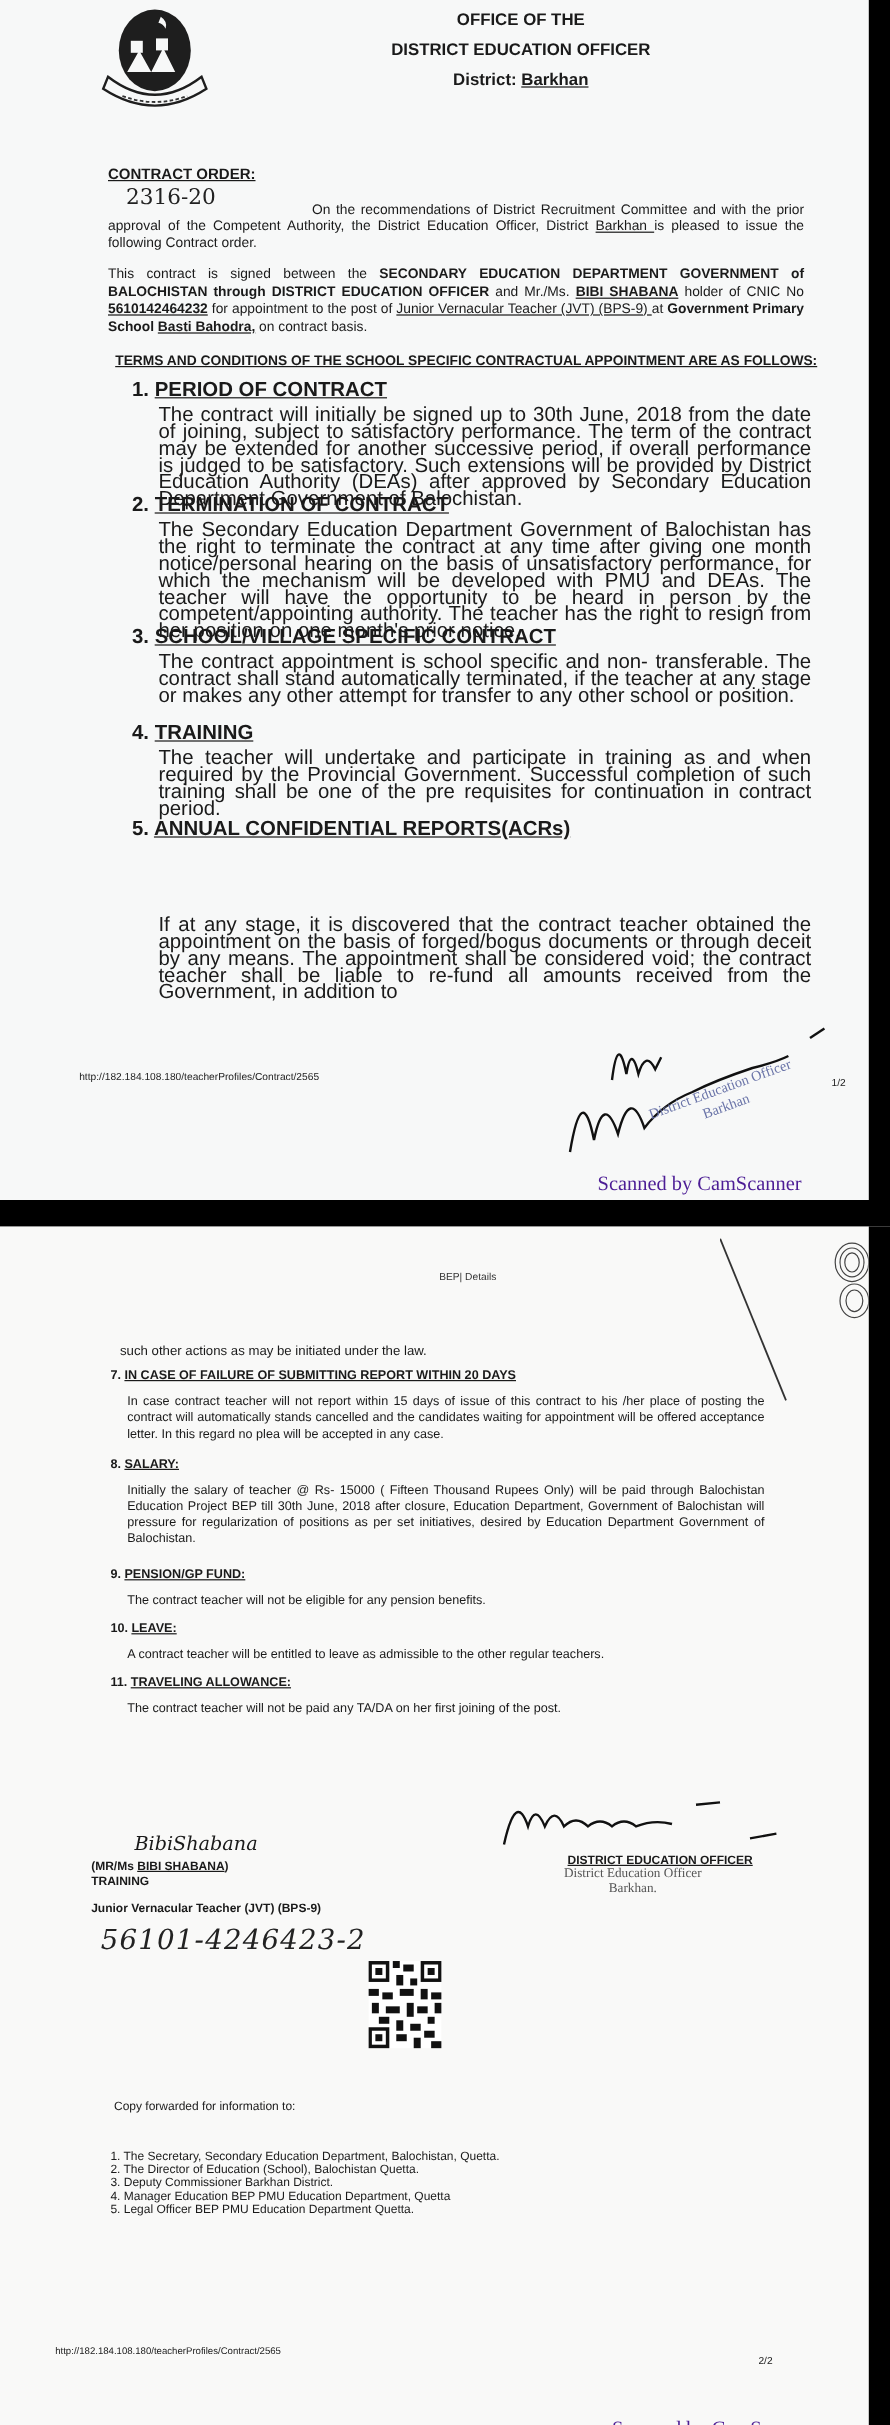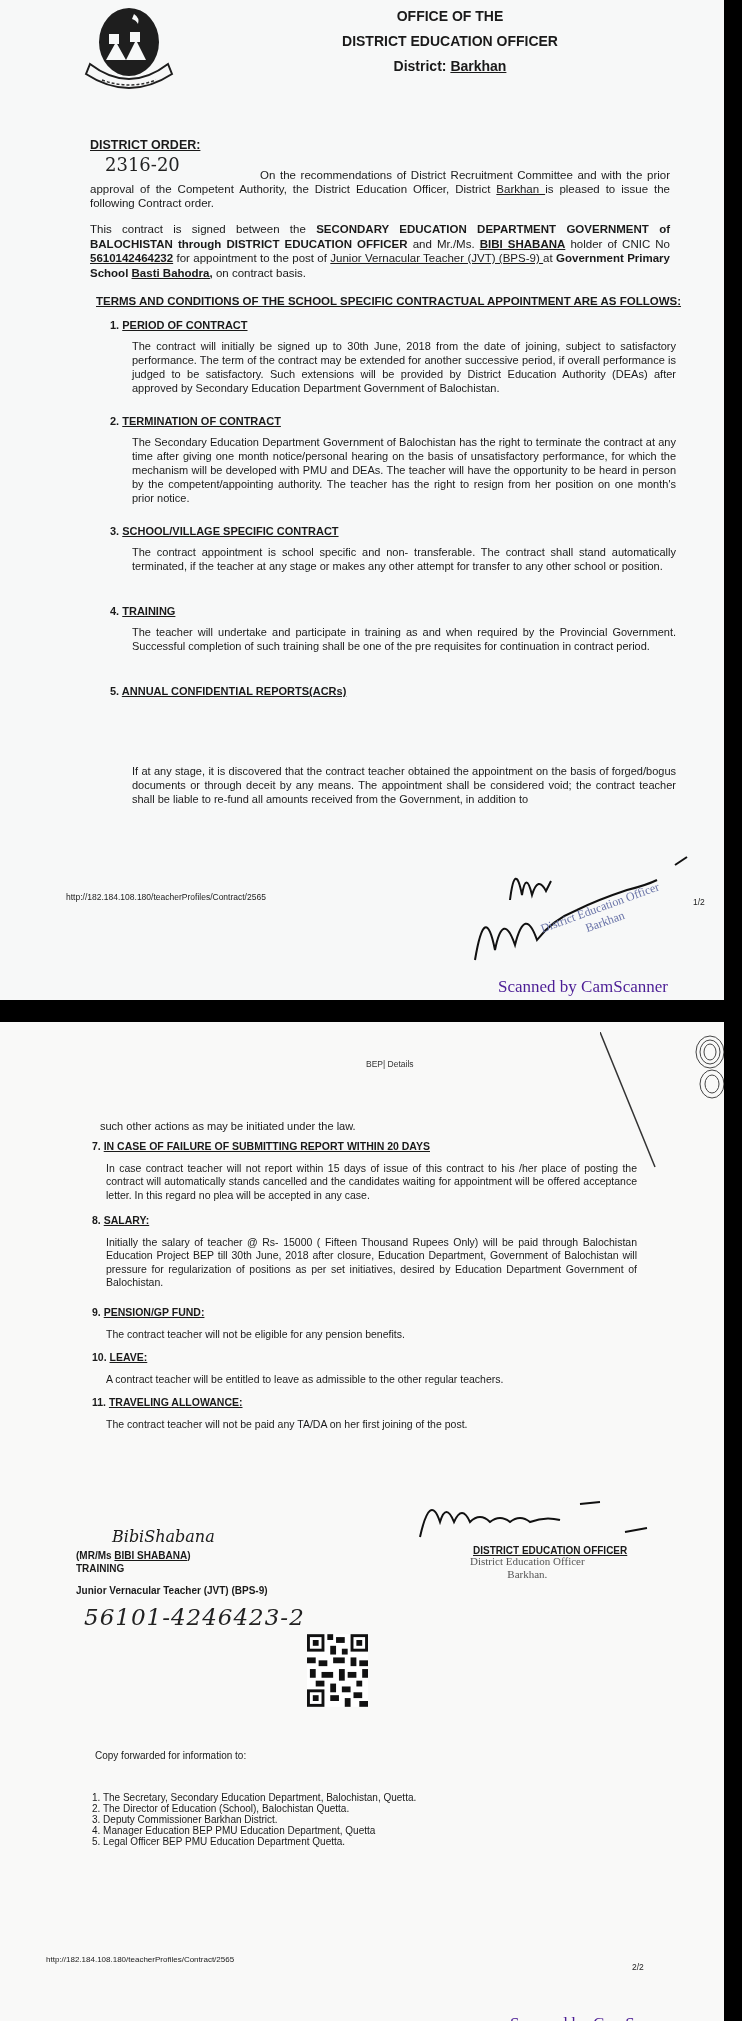--- a/index.html
+++ b/index.html
@@ -9,31 +9,31 @@
     position: relative; background: #f7f8f8; width: 742px; overflow: hidden;
   }
   .page1 { height: 1000px; border-right: 18px solid #000; }
   .gap { height: 22px; background: #000; }
   .page2 { height: 1039px; border-right: 18px solid #000; background: #f9f9f8; }
   .u { text-decoration: underline; }
   .b { font-weight: bold; }
 
   
   .emblem { position: absolute; left: 82px; top: 4px; width: 94px; height: 96px; }
-  .office { position: absolute; left: 300px; top: 4px; width: 300px; text-align: center; font-weight: bold; font-size: 14px; line-height: 25px; }
+  .office { position: absolute; left: 284px; top: 4px; width: 300px; text-align: center; font-weight: bold; font-size: 14px; line-height: 25px; }
   .office .dated { font-weight: normal; }
 
   .contract-order { position: absolute; left: 90px; top: 138px; font-weight: bold; font-size: 12.5px; text-decoration: underline; }
   .order-no { position: absolute; left: 105px; top: 154px; font-family: "DejaVu Serif", serif; font-size: 18px; color: #222; }
   .intro { position: absolute; left: 90px; top: 168px; width: 580px; font-size: 11.5px; line-height: 14px; text-align: justify; }
   .intro .lead { display: inline-block; width: 170px; }
   .signed { position: absolute; left: 90px; top: 222px; width: 580px; font-size: 11.5px; line-height: 14.5px; text-align: justify; }
   .terms-head { position: absolute; left: 96px; top: 295px; font-size: 11.5px; font-weight: bold; text-decoration: underline; }
 
-  .clause { position: absolute; left: 116px; width: 560px; font-size: 11px; line-height: 14px; }
+  .clause { position: absolute; left: 116px; width: 560px; font-size: 17px; line-height: 14px; }
   .clause .title { font-weight: bold; margin-bottom: 7px; margin-left: -6px; }
   .clause .title span.t { text-decoration: underline; }
   .clause .body { padding-left: 16px; text-align: justify; }
 
   .footer-url { position: absolute; font-family: "Liberation Sans", sans-serif; font-size: 8.5px; color: #222; }
   .page-num { position: absolute; font-size: 8.5px; color: #222; }
   .camscanner { position: absolute; left: 498px; top: 977px; font-family: "Liberation Serif", serif; font-size: 17px; color: #4c1d95; }
   .sig { position: absolute; }
   .stamp { position: absolute; font-family: "Liberation Serif", serif; color: #6a74a8; font-size: 12px; }
 
@@ -69,21 +69,21 @@
     <path d="M8 60 q39 30 78 0 l4 10 q-43 28 -86 0z" fill="none" stroke="#1e1e1e" stroke-width="2"></path>
     <path d="M20 76 q27 10 54 0" fill="none" stroke="#333" stroke-width="1.5" stroke-dasharray="3 2"></path>
   </svg>
 
   <div class="office">
     <div>OFFICE OF THE</div>
     <div>DISTRICT EDUCATION OFFICER</div>
     <div><span>District: </span><span class="u">Barkhan</span></div>
   </div>
 
-  <div class="contract-order">DISTRICT ORDER:</div>
+  <div class="contract-order">CONTRACT ORDER:</div>
   <div class="order-no">2316-20</div>
 
   <div class="intro">
     <span class="lead"></span><span>On the recommendations of District Recruitment Committee and with the prior approval of the Competent Authority, the District Education Officer, District </span><span class="u">Barkhan </span><span>is pleased to issue the following Contract order.</span>
   </div>
 
   <div class="signed">
     <span>This contract is signed between the </span><span class="b">SECONDARY EDUCATION DEPARTMENT GOVERNMENT of BALOCHISTAN through DISTRICT EDUCATION OFFICER</span><span> and Mr./Ms. </span><span class="b u">BIBI SHABANA</span><span> holder of CNIC No </span><span class="b u">5610142464232</span><span> for appointment to the post of </span><span class="u">Junior Vernacular Teacher (JVT) (BPS-9) </span><span>at </span><span class="b">Government Primary School </span><span class="b u">Basti Bahodra,</span><span> on contract basis.</span>
   </div>
 

